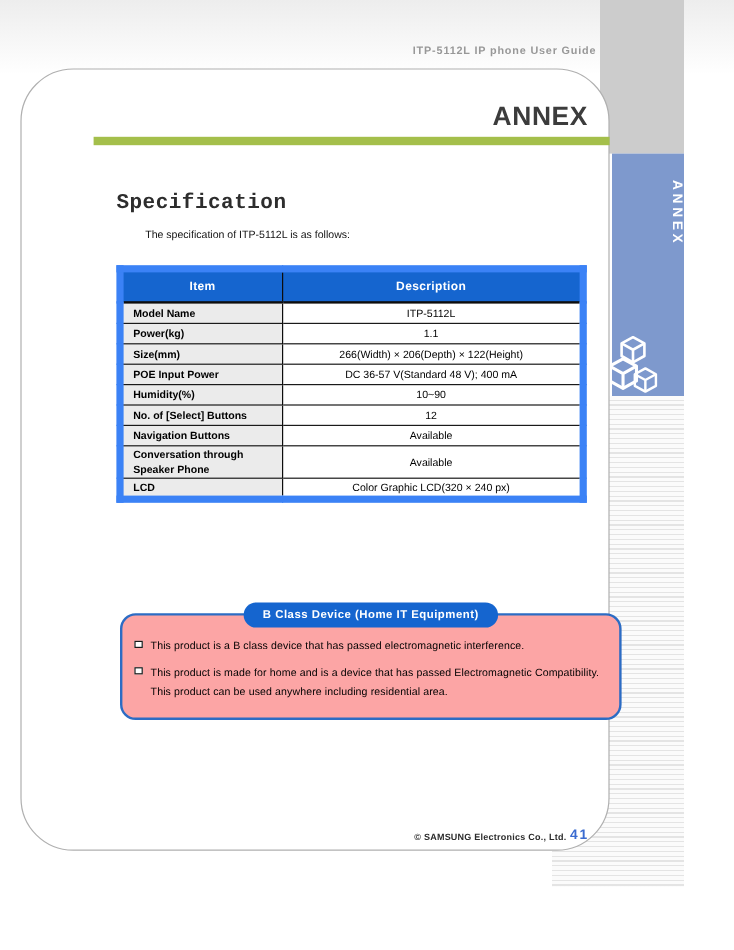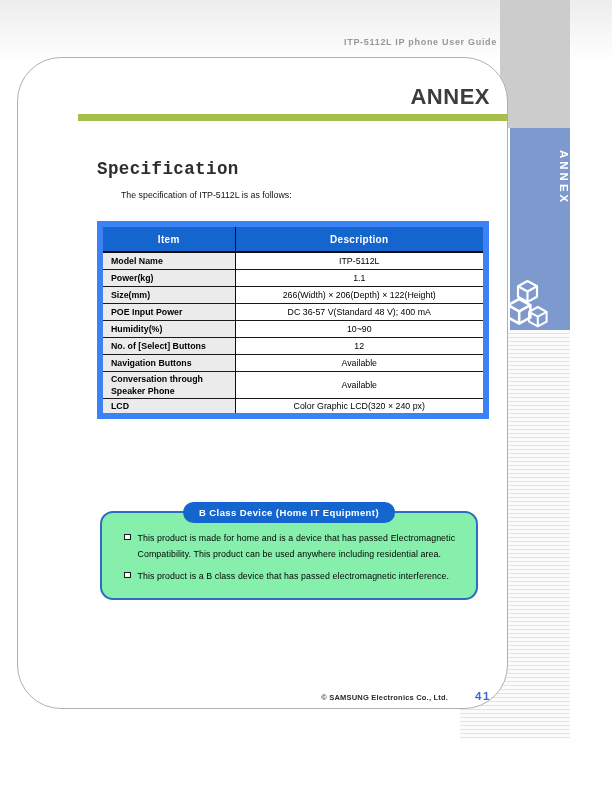--- a/index.html
+++ b/index.html
@@ -52,33 +52,33 @@
   table.spec col.c2{width:251px;}
   table.spec th{
     background:#1565cf;color:#ffffff;font-weight:bold;font-size:10px;
     height:22px;text-align:center;border-bottom:2.5px solid #0d0d0d;letter-spacing:0.3px;}
   table.spec td{font-size:8.8px;color:#000;height:17px;border-top:1px solid #1a1a1a;
     padding:1px 4px;box-sizing:border-box;margin-top:18px;}
   table.spec td.item-cell{background:#ebebeb;font-weight:bold;padding-left:8px;text-align:left;line-height:12px;}
   table.spec td.desc-cell{text-align:center;background:#ffffff;}
   table.spec th.desc-h, table.spec td.desc-cell{border-left:1.5px solid #0d0d0d;}
   
-  .notice-box{position:absolute;left:100px;top:511px;width:378px;min-height:62px;z-index:5;
-    border:2px solid #2c6cc4;border-radius:13px;background:#86efac;
-    padding:14px 10px 8px 20px;box-sizing:border-box;}
+  .notice-box{position:absolute;left:100px;top:511px;width:418px;min-height:62px;z-index:5;
+    border:2px solid #2c6cc4;border-radius:13px;background:#fca5a5;
+    padding:14px 10px 8px 8px;box-sizing:border-box;}
   .notice-pill{position:absolute;left:50%;top:-11px;transform:translateX(-50%);
     background:#1565cf;color:#ffffff;font-weight:bold;font-size:9.5px;
     padding:0 16px;height:21px;line-height:21px;border-radius:11px;white-space:nowrap;
     letter-spacing:0.4px;}
   .notice-item{display:flex;margin:3px 2px 6px 2px;}
   .notice-item .bullet{width:4.5px;height:4.5px;border:1.2px solid #1a1a1a;
     margin:3.5px 7px 0 0;flex-shrink:0;background:#fff;}
   .notice-item .txt{font-size:8.8px;line-height:16px;color:#000;letter-spacing:0.1px;}
   
-  .footer-copy{position:absolute;top:693px;right:164px;z-index:5;
+  .footer-copy{position:absolute;top:693px;right:140px;z-index:5;
     font-size:7.5px;font-weight:bold;color:#2b2b2b;letter-spacing:0.2px;}
   .page-num{position:absolute;top:690px;left:475px;z-index:5;
     color:#3a6bd0;font-weight:bold;font-size:11.5px;letter-spacing:1.5px;}
 </style>
 </head>
 <body>
 
 <div class="top-fade"></div>
 <div class="gray-strip"></div>
 <div class="stripe-block"></div>
@@ -158,23 +158,23 @@
         <td class="desc-cell">Color Graphic LCD(320 × 240 px)</td>
       </tr>
     </tbody>
 </table>
 
 <div class="notice-box">
   <div class="notice-pill">B Class Device (Home IT Equipment)</div>
   <div>
       <div class="notice-item">
         <span class="bullet"></span>
-        <span class="txt">This product is made for home and is a device that has passed Electromagnetic Compatibility. This product can be used anywhere including residential area.</span>
+        <span class="txt">This product is a B class device that has passed electromagnetic interference.</span>
       </div>
       <div class="notice-item">
         <span class="bullet"></span>
-        <span class="txt">This product is a B class device that has passed electromagnetic interference.</span>
+        <span class="txt">This product is made for home and is a device that has passed Electromagnetic Compatibility. This product can be used anywhere including residential area.</span>
       </div>
     </div>
 </div>
 
 <div class="footer-copy">© SAMSUNG Electronics Co., Ltd.</div>
 <div class="page-num">41</div>
 
 </body></html>

